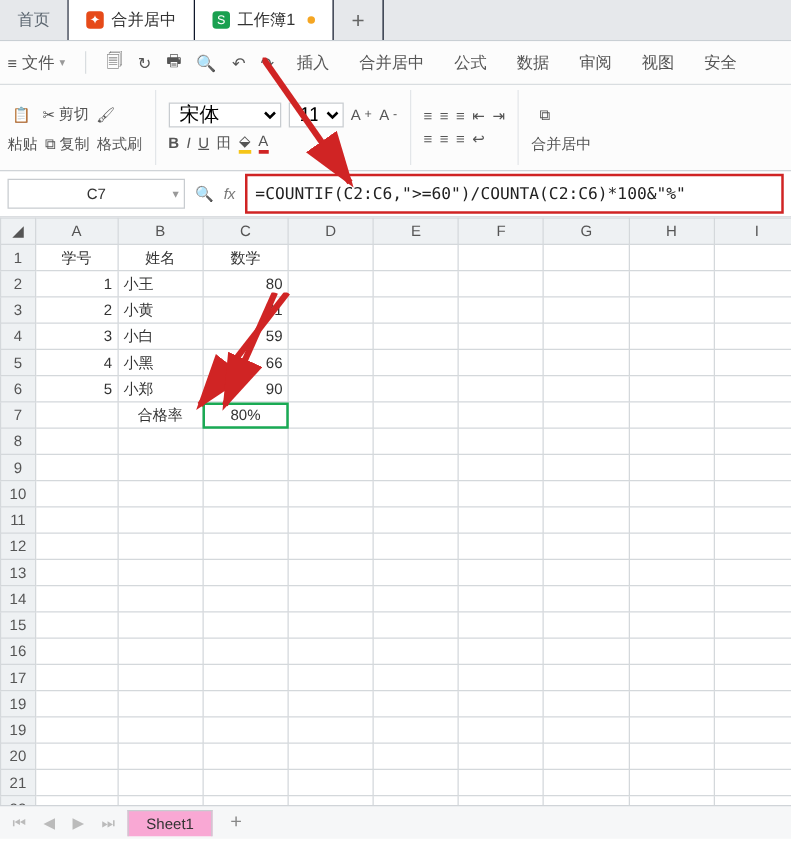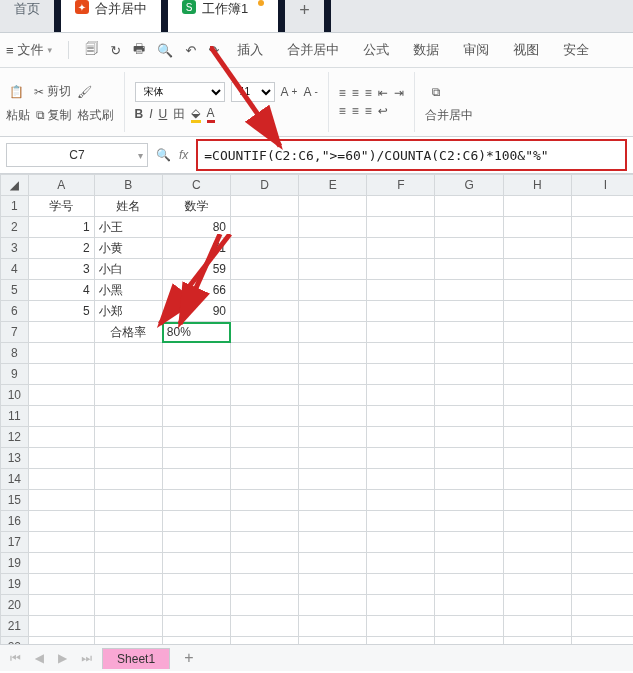--- a/index.html
+++ b/index.html
@@ -16,23 +16,23 @@
   
   .top-tabs {
     display: flex;
     align-items: stretch;
     height: 32px;
     background: #e6e8eb;
     border-bottom: 1px solid #c9cfd4;
   }
   .top-tab {
     display: flex;
-    align-items: flex-start;
+    align-items: center;
     padding: 0 14px;
-    border-right: 7px solid #0f172a;
+    border-right: 1px solid #0f172a;
     font-size: 13px;
     gap: 6px;
     cursor: pointer;
   }
   .top-tab.home { color: #5c6670; background: #e6e8eb; }
   .top-tab.app  { background: #fff; }
   .top-tab.sheet { background: #fff; }
   .top-tab .dot-red, .top-tab .dot-green, .top-tab .dot-orange {
     width: 14px; height: 14px; border-radius: 3px; display: inline-flex; align-items:center; justify-content:center; color:#fff; font-size:10px;
   }
@@ -77,21 +77,21 @@
     background:#fcfcfc;
     border-bottom:1px solid #d0d4d8;
     font-size:12px;
     gap:10px;
     position: relative;
   }
   .ribbon .group { display:flex; flex-direction:column; justify-content:center; gap:4px; border-right:1px solid #e3e6e9; padding-right:10px; }
   .ribbon .group:last-child { border-right:none; }
   .ribbon .line { display:flex; align-items:center; gap:6px; }
   .ribbon .ritem { display:flex; align-items:center; gap:3px; cursor:pointer; color:#555; }
-  .ribbon select { border:1px solid #c8ccd0; background:#fff; height:20px; font-size:10px; padding:0 4px;}
+  .ribbon select { border:1px solid #c8ccd0; background:#fff; height:20px; font-size:16px; padding:0 4px;}
   .ribbon .iconbox { width:22px;height:22px;display:inline-flex;align-items:center;justify-content:center;}
 
   
   .fx-row {
     display:flex;
     align-items:center;
     height:32px;
     border-bottom:1px solid #d0d4d8;
     padding: 2px 6px;
     gap:8px;
@@ -144,20 +144,21 @@
     font-weight: normal;
     color:#555;
   }
   table.grid th.rowhdr { width:24px; text-align:center; background:#eef1f3; }
   table.grid tbody th { background:#eef1f3; text-align:center; }
   table.grid .num { text-align: right; }
   table.grid .center { text-align:center;margin-top:45px; }
   table.grid td.selected {
     outline: 2px solid #1aaa54;
     outline-offset: -2px;
+    text-align: center;
   }
   .col-A { width:62px; }
   .col-B { width:64px; }
   .col-C { width:64px; }
   .col-rest { width:64px; }
 
   
   .sheet-tabs {
     height:26px;
     border-top:1px solid #d0d4d8;

